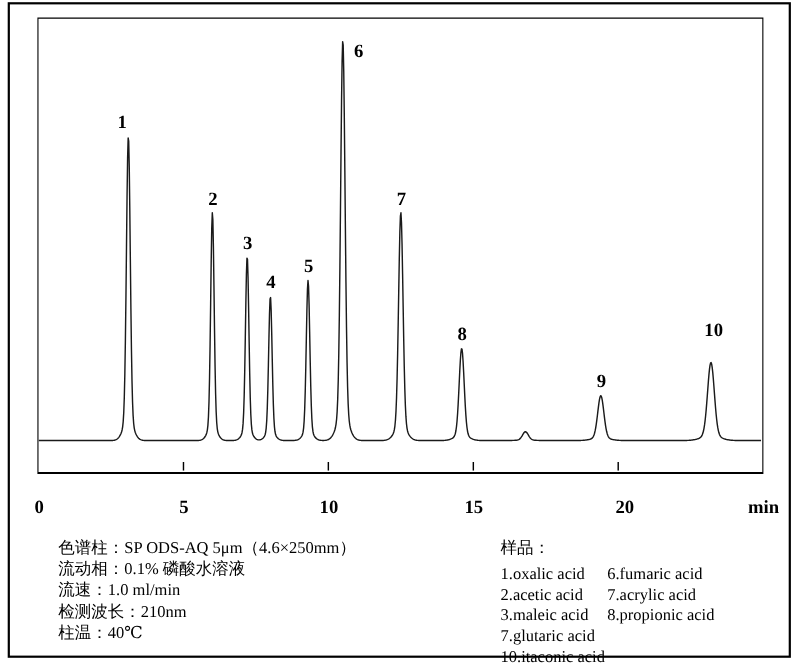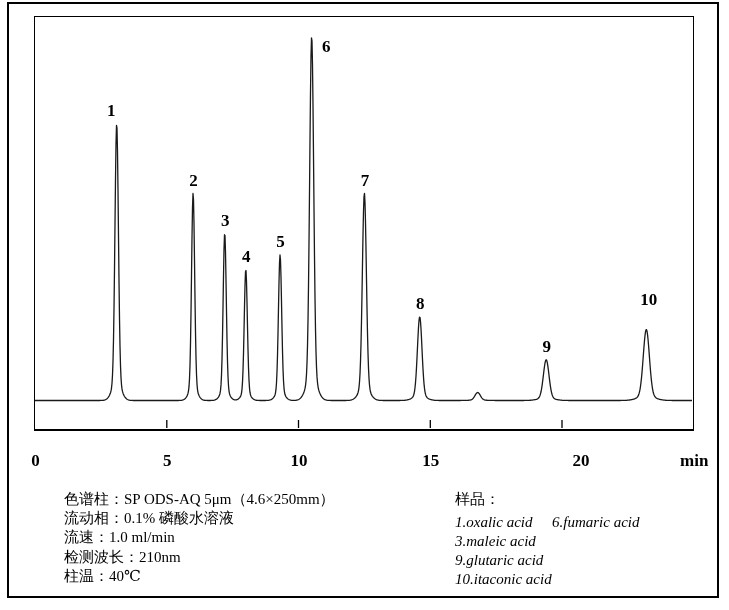--- a/index.html
+++ b/index.html
@@ -23,28 +23,28 @@
   }
   .xlab{
     position:absolute;top:448px;transform:translateX(-50%);
     font-size:17px;font-weight:bold;line-height:18px;white-space:nowrap;
   }
   .xunit{
     position:absolute;top:448px;left:671px;
     font-size:17px;font-weight:bold;line-height:18px;
   }
   .conditions{
-    position:absolute;left:55px;top:486px;
+    position:absolute;left:44px;top:486px;
     font-size:15px;line-height:19.2px;white-space:nowrap;
   }
   .samples{
     position:absolute;left:446px;top:486px;
     font-size:15px;line-height:19px;white-space:nowrap;
   }
-  .samples .rows{margin-top:4px;font-style:italic;}
+  .samples .rows{margin-top:4px;}
   .sample-row{display:flex;}
   .sample-row .c1{width:97px;flex:none;}
 </style>
 </head>
 <body>
 
 <div class="root">
   <div class="frame">
 
     <div class="plot">
@@ -70,44 +70,49 @@
         <div class="peak-label" style="left: 411.21px; top: 291.28px;">8</div>
         <div class="peak-label" style="left: 537.69px; top: 334.232px;">9</div>
         <div class="peak-label" style="left: 639.82px; top: 287.02px;">10</div>
       </div>
 
     <div id="x-labels">
         <div class="xlab" style="left: 26.5px;">0</div>
         <div class="xlab" style="left: 158.25px;">5</div>
         <div class="xlab" style="left: 290px;">10</div>
         <div class="xlab" style="left: 421.75px;">15</div>
-        <div class="xlab" style="left: 572px;">20</div>
+        <div class="xlab" style="left: 559px;">20</div>
       </div>
     <div class="xunit">min</div>
 
     <div class="conditions" id="conditions">
         <div>色谱柱：SP ODS-AQ 5μm（4.6×250mm）</div>
         <div>流动相：0.1% 磷酸水溶液</div>
         <div>流速：1.0 ml/min</div>
         <div>检测波长：210nm</div>
         <div>柱温：40℃</div>
       </div>
 
     <div class="samples">
       <div>样品：</div>
       <div class="rows" id="sample-rows">
           <div class="sample-row">
             <div class="c1">1.oxalic acid</div>
             <div>6.fumaric acid</div>
           </div>
           <div class="sample-row">
-            <div class="c1">3.maleic acid</div>
+            <div class="c1">2.acetic acid</div>
+            <div>7.acrylic acid</div>
           </div>
           <div class="sample-row">
-            <div>9.glutaric acid</div>
+            <div class="c1">3.maleic acid</div>
+            <div>8.propionic acid</div>
+          </div>
+          <div class="sample-row">
+            <div>7.glutaric acid</div>
           </div>
           <div class="sample-row">
             <div>10.itaconic acid</div>
           </div>
         </div>
     </div>
 
   </div>
 </div>
 

